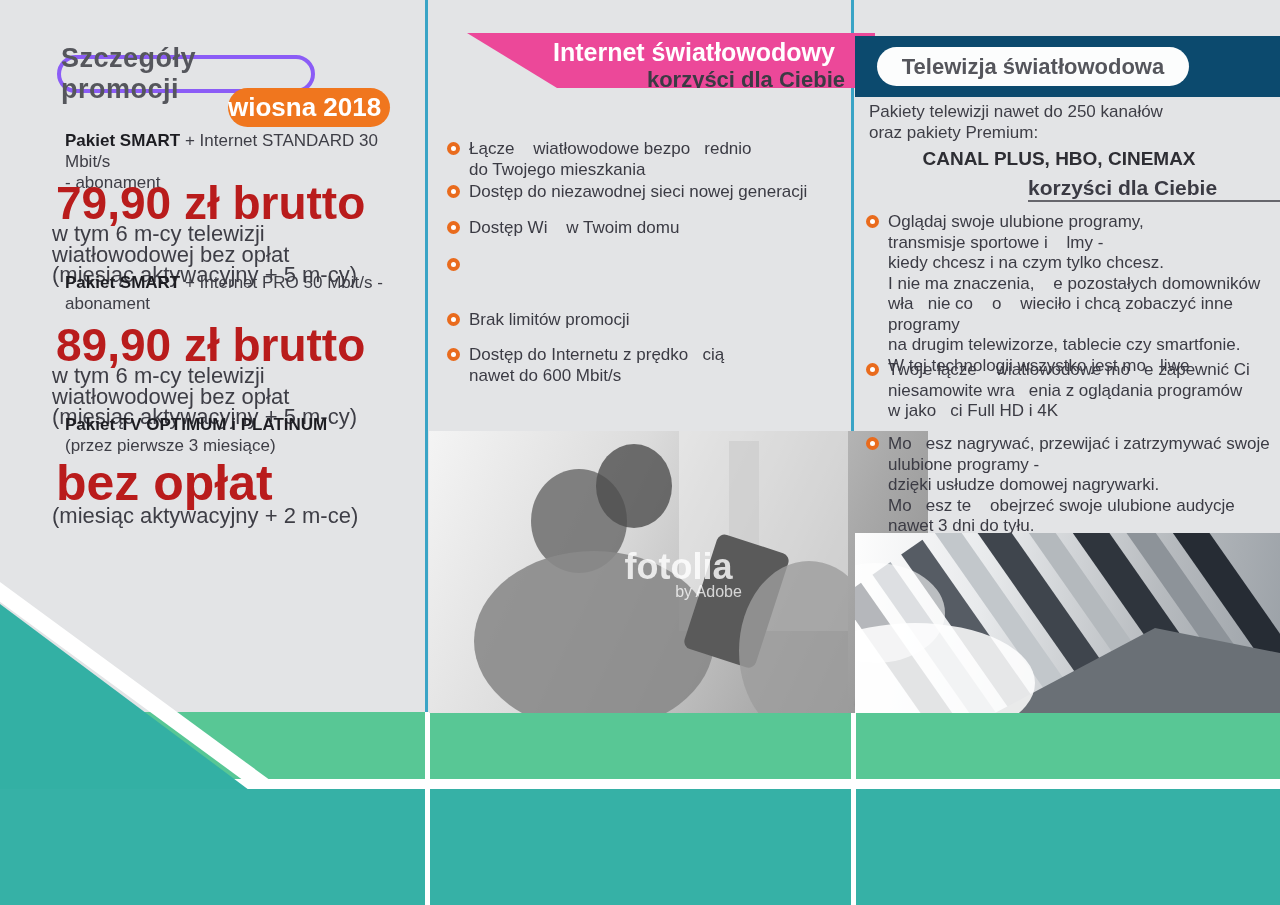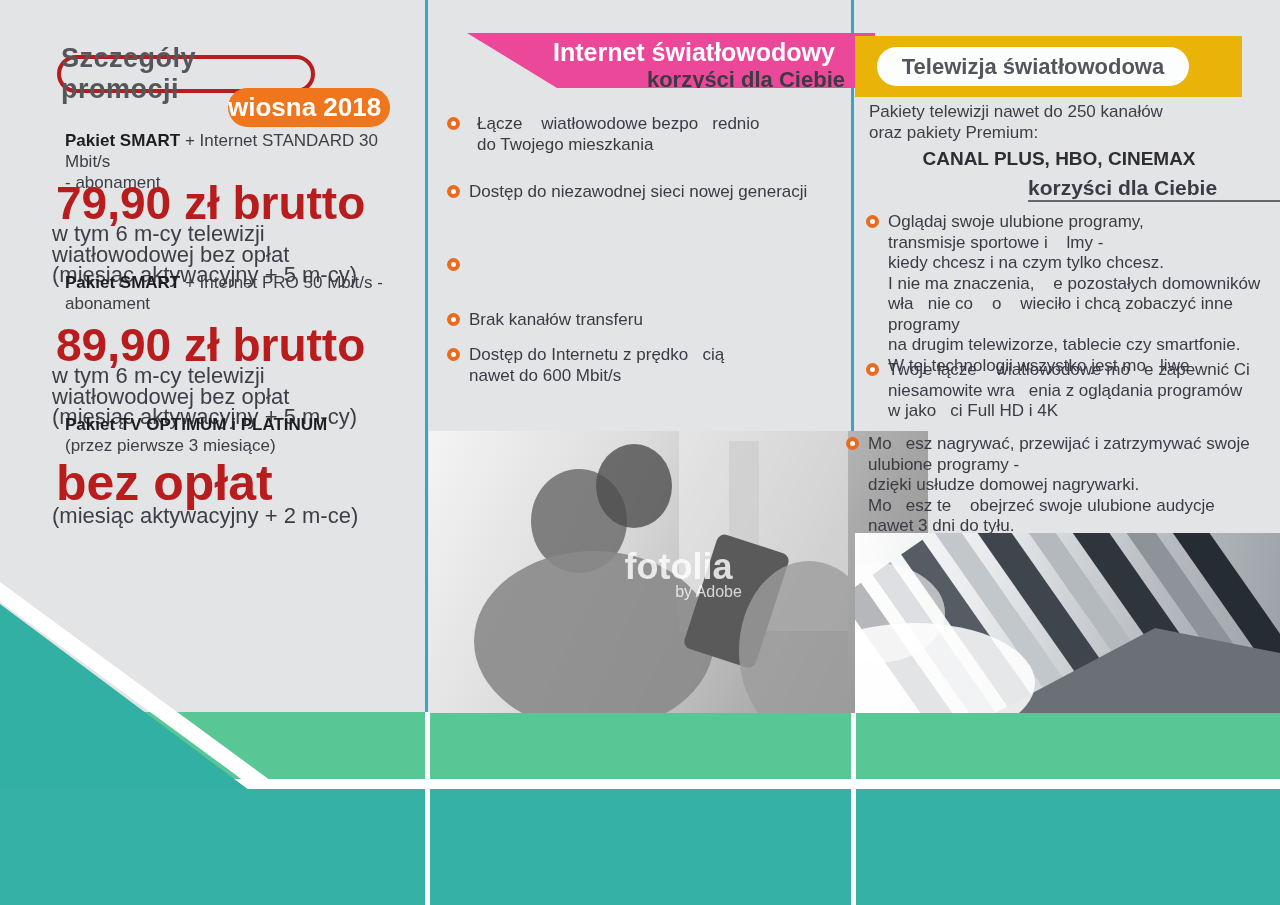--- a/index.html
+++ b/index.html
@@ -12,21 +12,21 @@
   .abs{position:absolute;}
   .pre{white-space:pre-wrap;}
 
   
   .decor{left:0;top:0;width:1280px;height:905px;z-index:1;}
   .vline-blue{width:3px;top:0;height:712px;background:#3aa4c6;z-index:2;}
 
   
   .lp-titlebox{
     left:57px;top:55px;width:250px;height:30px;
-    border:4px solid #b91c1c;border-radius:22px;
+    border:4px solid #8b5cf6;border-radius:22px;
     display:flex;align-items:center;justify-content:center;
     z-index:3;
   }
   .lp-title{font-size:27px;font-weight:bold;color:#55565c;letter-spacing:.5px;}
   .lp-badge{
     left:228px;top:88px;width:162px;height:39px;border-radius:22px;
     background:#f0761e;display:flex;align-items:center;justify-content:flex-start;
     z-index:4;
   }
   .lp-badge span{font-size:26px;font-weight:bold;color:#fff;}
@@ -57,21 +57,21 @@
     overflow:hidden;
   }
   .wm{left:0;right:0;top:115px;text-align:center;
     font-size:36px;font-weight:bold;color:rgba(255,255,255,.8);z-index:5;}
   .wm-sub{left:0;right:-60px;top:152px;text-align:center;
     font-size:16px;color:rgba(255,255,255,.75);z-index:5;}
   .stock-id{right:5px;bottom:3px;font-size:12px;font-weight:bold;color:#fff;
     text-shadow:0 0 3px #000;z-index:5;}
 
   
-  .rp-band{left:855px;top:36px;width:387px;height:61px;background:#eab308;z-index:3;}
+  .rp-band{left:855px;top:36px;width:425px;height:61px;background:#0c4a6e;z-index:3;}
   .rp-pill{left:22px;top:11px;width:312px;height:39px;border-radius:22px;background:#fcfdfd;
     display:flex;align-items:center;justify-content:center;}
   .rp-pill span{font-size:22px;font-weight:bold;color:#55565c;}
   .rp-intro{left:869px;top:102px;width:380px;font-size:17px;line-height:20.5px;z-index:3;}
   .rp-channels{left:869px;top:148px;width:380px;text-align:center;
     font-size:19px;font-weight:bold;color:#2e2e34;z-index:3;}
   .rp-benefits{left:1028px;top:176px;width:252px;text-align:left;z-index:3;
     font-size:21px;font-weight:bold;color:#3b3b44;}
   .rp-benefits-line{left:1028px;top:200px;width:252px;border-top:2px solid #66666c;z-index:3;}
   .rp-photo{
@@ -121,35 +121,39 @@
 (przez pierwsze 3 miesiące)</span></div>
   <div class="abs price price-50" style="top:458px;">bez opłat</div>
   <div class="abs note pre" style="top:506px;">(miesiąc aktywacyjny + 2 m-ce)</div>
 
   <div class="abs mid-banner">
     <div class="abs mid-banner-title">Internet światłowodowy</div>
     <div class="abs mid-underline"></div>
     <div class="abs mid-banner-sub">korzyści dla Ciebie</div>
   </div>
 
-  <div class="abs bullet-item" style="left:447px;top:114px;width:375px;gap:8px;">
+  <div class="abs bullet-item" style="left:447px;top:139px;width:375px;">
     <span class="dot"></span>
     <span class="bullet-text pre">Łącze    wiatłowodowe bezpo   rednio
 do Twojego mieszkania</span>
   </div>
   <div class="abs bullet-item" style="left:447px;top:182px;width:395px;">
     <span class="dot"></span>
     <span class="bullet-text pre">Dostęp do niezawodnej sieci nowej generacji</span>
   </div>
+  <div class="abs bullet-item" style="left:447px;top:218px;width:375px;">
+    <span class="dot"></span>
+    <span class="bullet-text pre">Dostęp Wi    w Twoim domu</span>
+  </div>
   <div class="abs bullet-item" style="left:447px;top:255px;width:375px;">
     <span class="dot"></span>
   </div>
   <div class="abs bullet-item" style="left:447px;top:310px;width:375px;">
     <span class="dot"></span>
-    <span class="bullet-text pre">Brak kanałów transferu</span>
+    <span class="bullet-text pre">Brak limitów promocji</span>
   </div>
   <div class="abs bullet-item" style="left:447px;top:345px;width:375px;">
     <span class="dot"></span>
     <span class="bullet-text pre">Dostęp do Internetu z prędko   cią
 nawet do 600 Mbit/s</span>
   </div>
 
   <div class="abs mid-photo">
     <svg width="419" height="282" viewBox="0 0 419 282">
       <rect x="250" y="0" width="169" height="200" fill="#f0f0f0" opacity="0.55"></rect>
@@ -186,21 +190,21 @@
 wła   nie co    o    wieciło i chcą zobaczyć inne programy
 na drugim telewizorze, tablecie czy smartfonie.
 W tej technologii wszystko jest mo   liwe</span>
   </div>
   <div class="abs bullet-item" style="left:866px;top:360px;width:405px;">
     <span class="dot"></span>
     <span class="bullet-text pre">Twoje łącze    wiatłowodowe mo   e zapewnić Ci
 niesamowite wra   enia z oglądania programów
 w jako   ci Full HD i 4K</span>
   </div>
-  <div class="abs bullet-item" style="left:846px;top:434px;width:405px;">
+  <div class="abs bullet-item" style="left:866px;top:434px;width:405px;">
     <span class="dot"></span>
     <span class="bullet-text pre">Mo   esz nagrywać, przewijać i zatrzymywać swoje
 ulubione programy -
 dzięki usłudze domowej nagrywarki.
 Mo   esz te    obejrzeć swoje ulubione audycje
 nawet 3 dni do tyłu.</span>
   </div>
 
   <div class="abs rp-photo">
     <svg width="425" height="180" viewBox="0 0 425 180">

